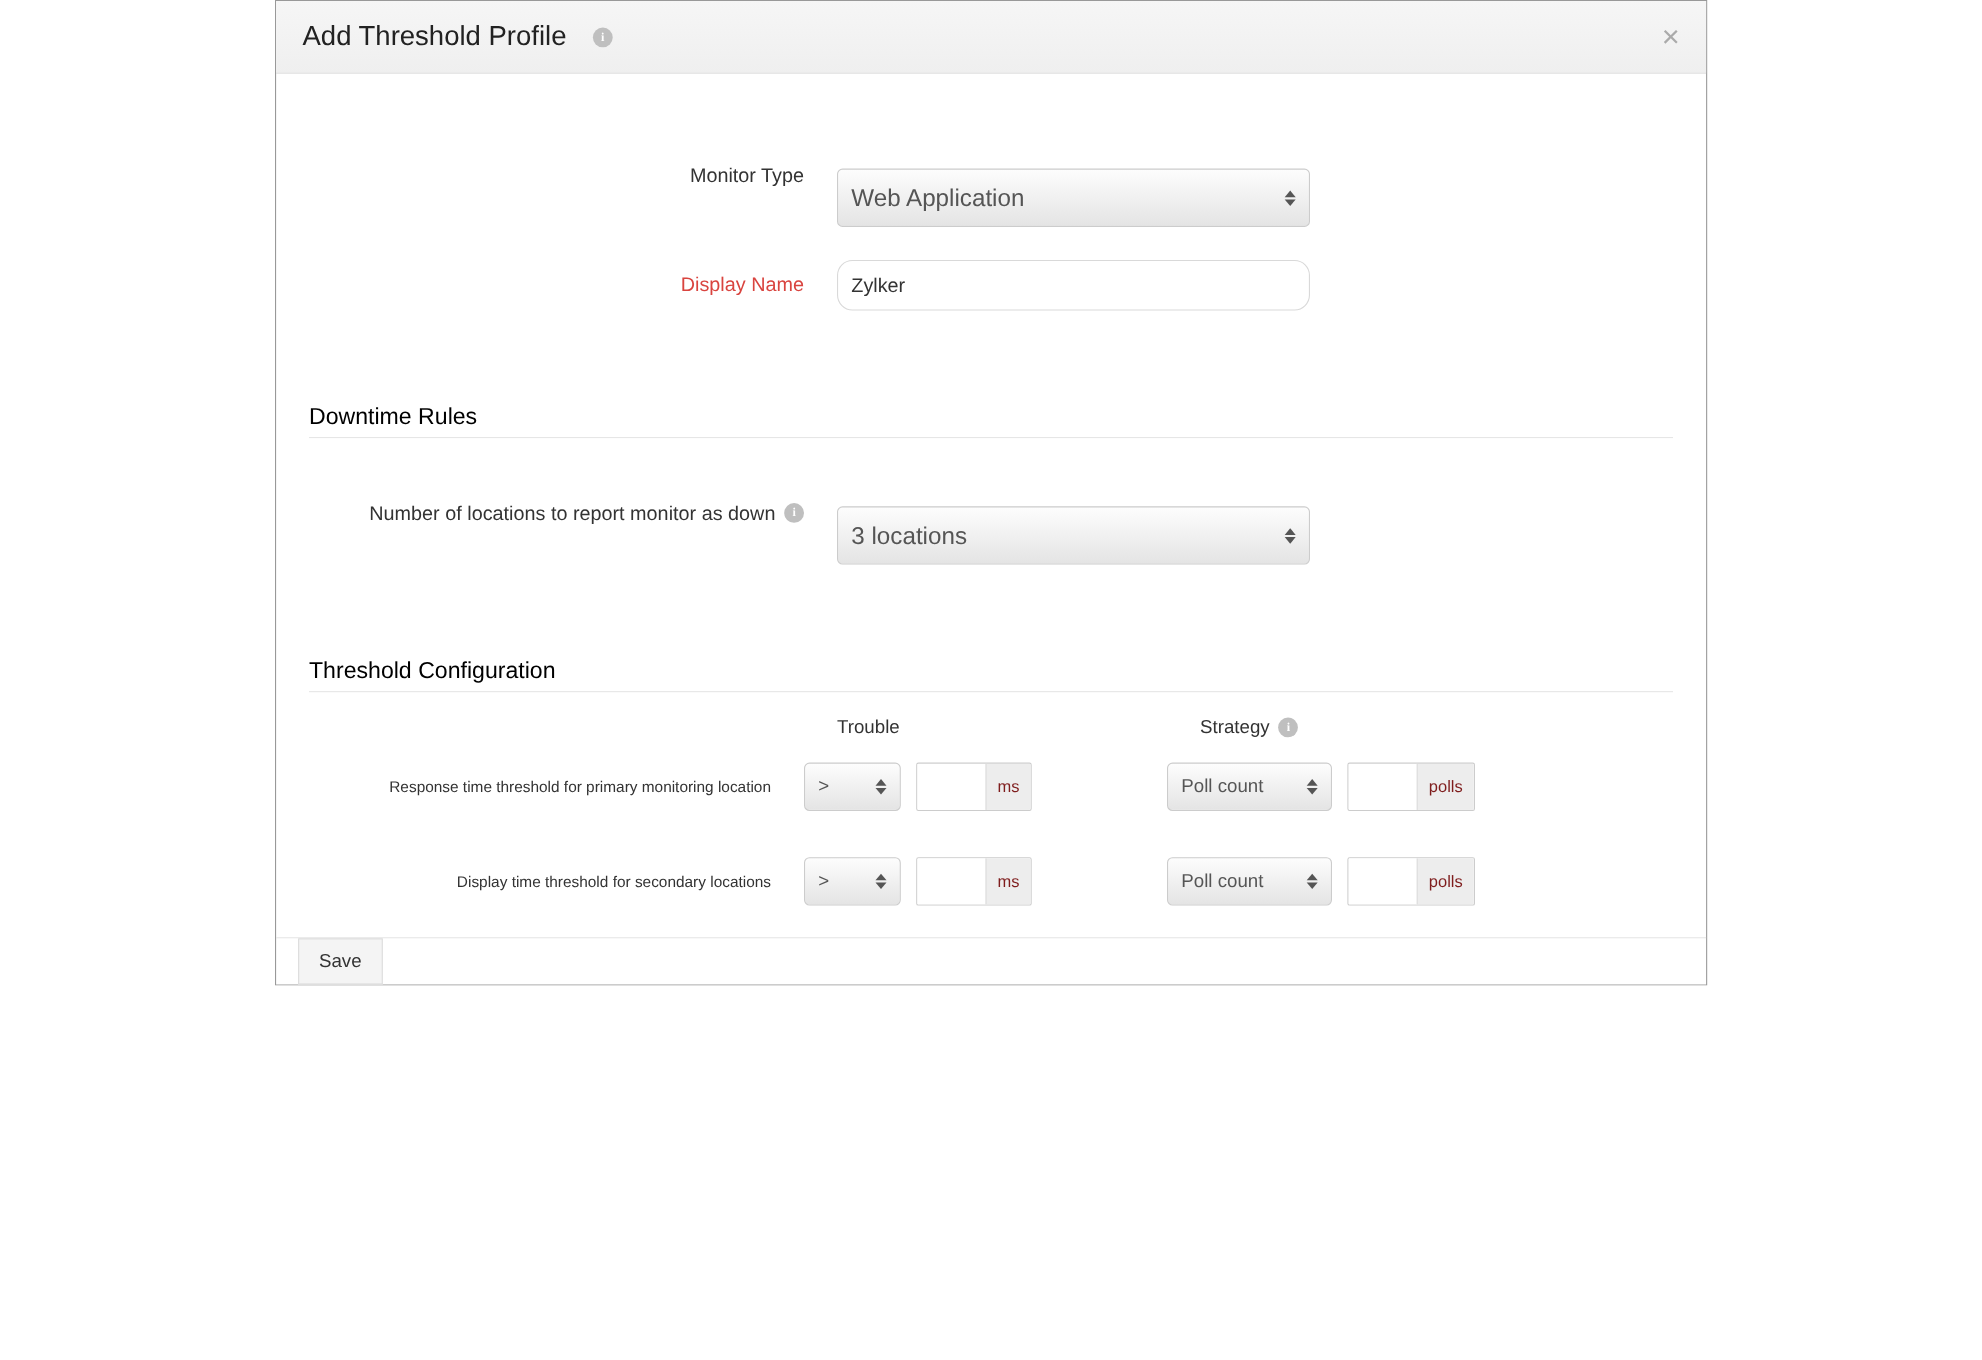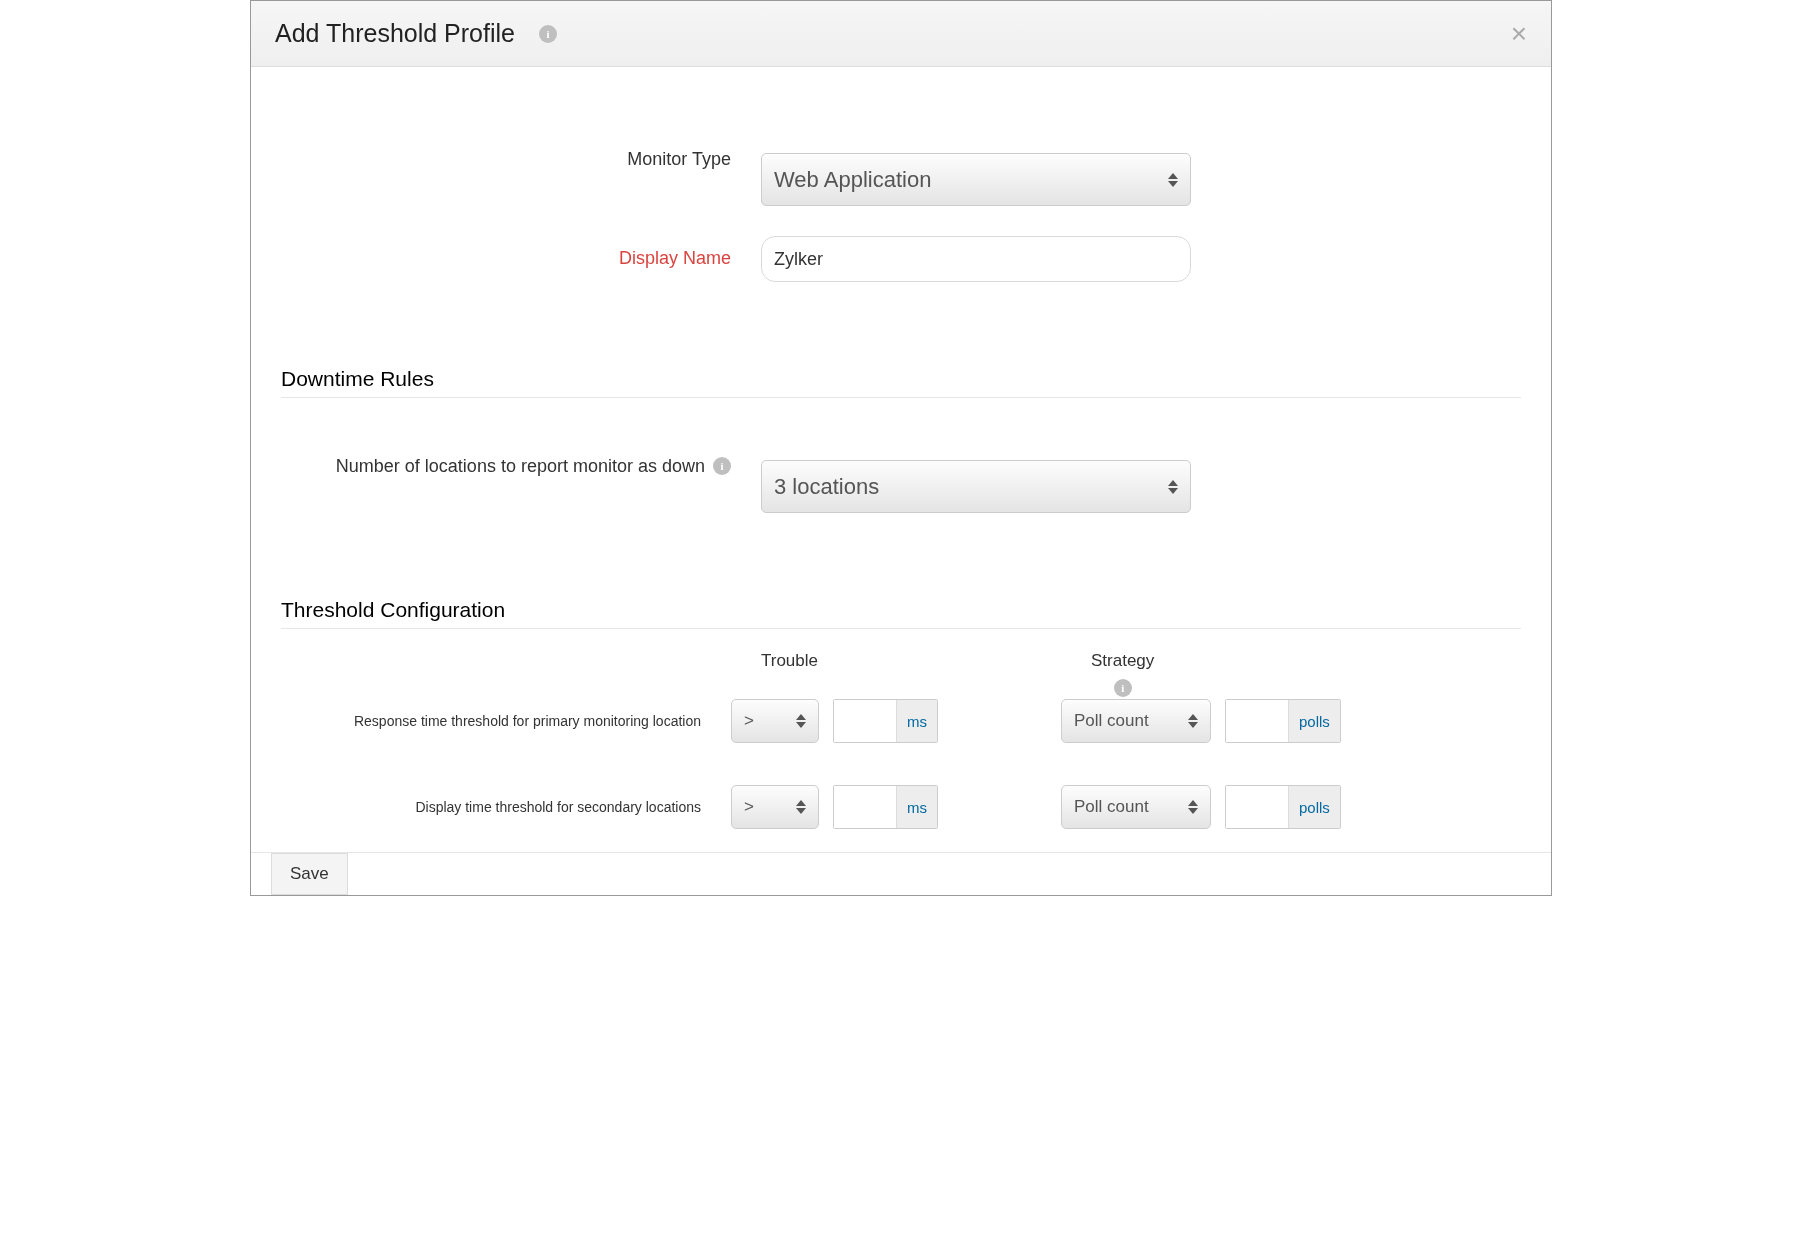--- a/index.html
+++ b/index.html
@@ -131,26 +131,26 @@
       margin: 35px 0 6px;
       font-weight:400;
     }
     .section-hr {
       border: none;
       border-top: 1px solid #e6e6e6;
       margin-bottom: 22px;
     }
     .column-headers {
       display:flex;
-      align-items:flex-start;
-      margin-bottom:2px;
+      align-items:flex-end;
+      margin-bottom:22px;
     }
     .col-label-spacer { width: 480px; }
     .col-trouble-label { width: 330px; font-size:17px; color:#333; }
-    .col-strategy-label { font-size:17px; color:#333; display:flex; align-items:center; gap:8px;flex-direction:column;}
+    .col-strategy-label { font-size:17px; color:#333; display:flex; align-items:center; gap:8px;}
     .threshold-row {
       display:flex;
       align-items:center;
       margin-bottom: 42px;
       gap:0;
     }
     .threshold-label {
       width: 450px;
       text-align:right;
       font-size:14px;
@@ -212,21 +212,21 @@
       font-size:16px;
       outline:none;
     }
     .input-with-unit .unit {
       background:#ededed;
       border-left:1px solid #ddd;
       display:flex;
       align-items:center;
       padding:0 10px;
       font-size:15px;
-      color:#0369a1;
+      color:#7f1d1d;
     }
     .modal-footer {
       border-top:1px solid #e6e6e6;
       padding: 0 20px;
     }
     .save-btn {
       background:#f4f4f4;
       border:1px solid #dcdcdc;
       padding: 10px 18px;
       font-size:17px;

